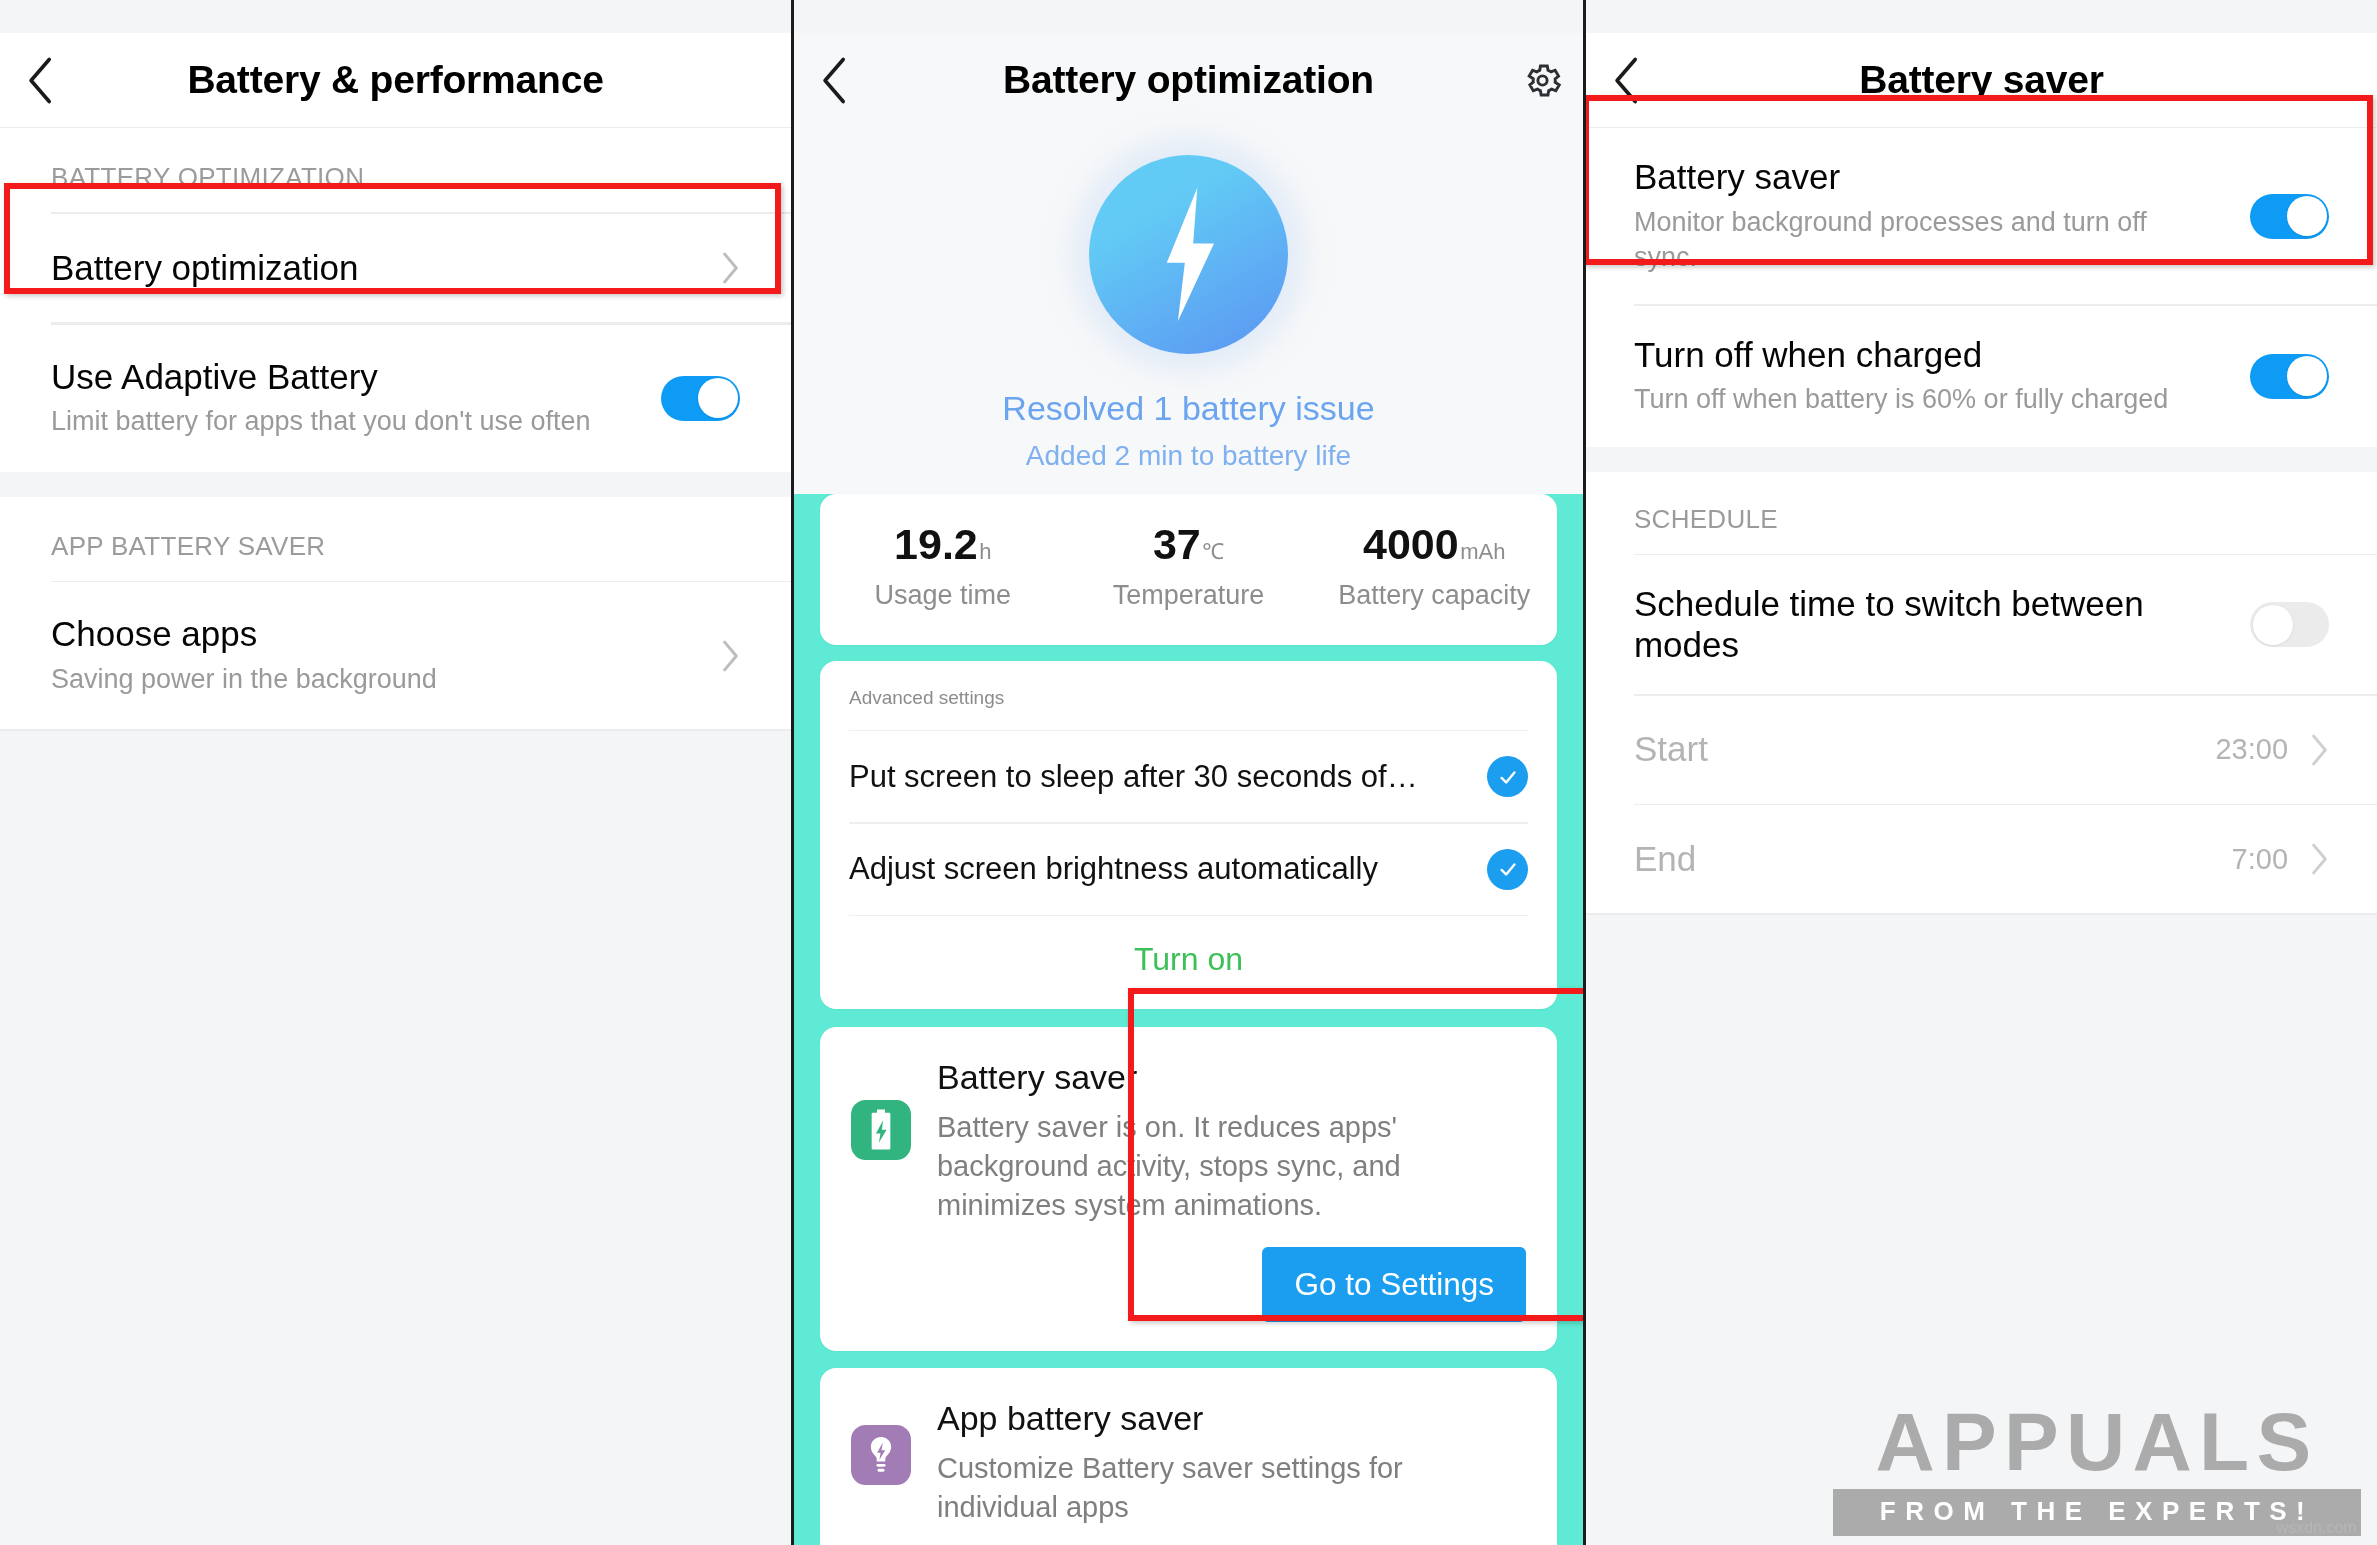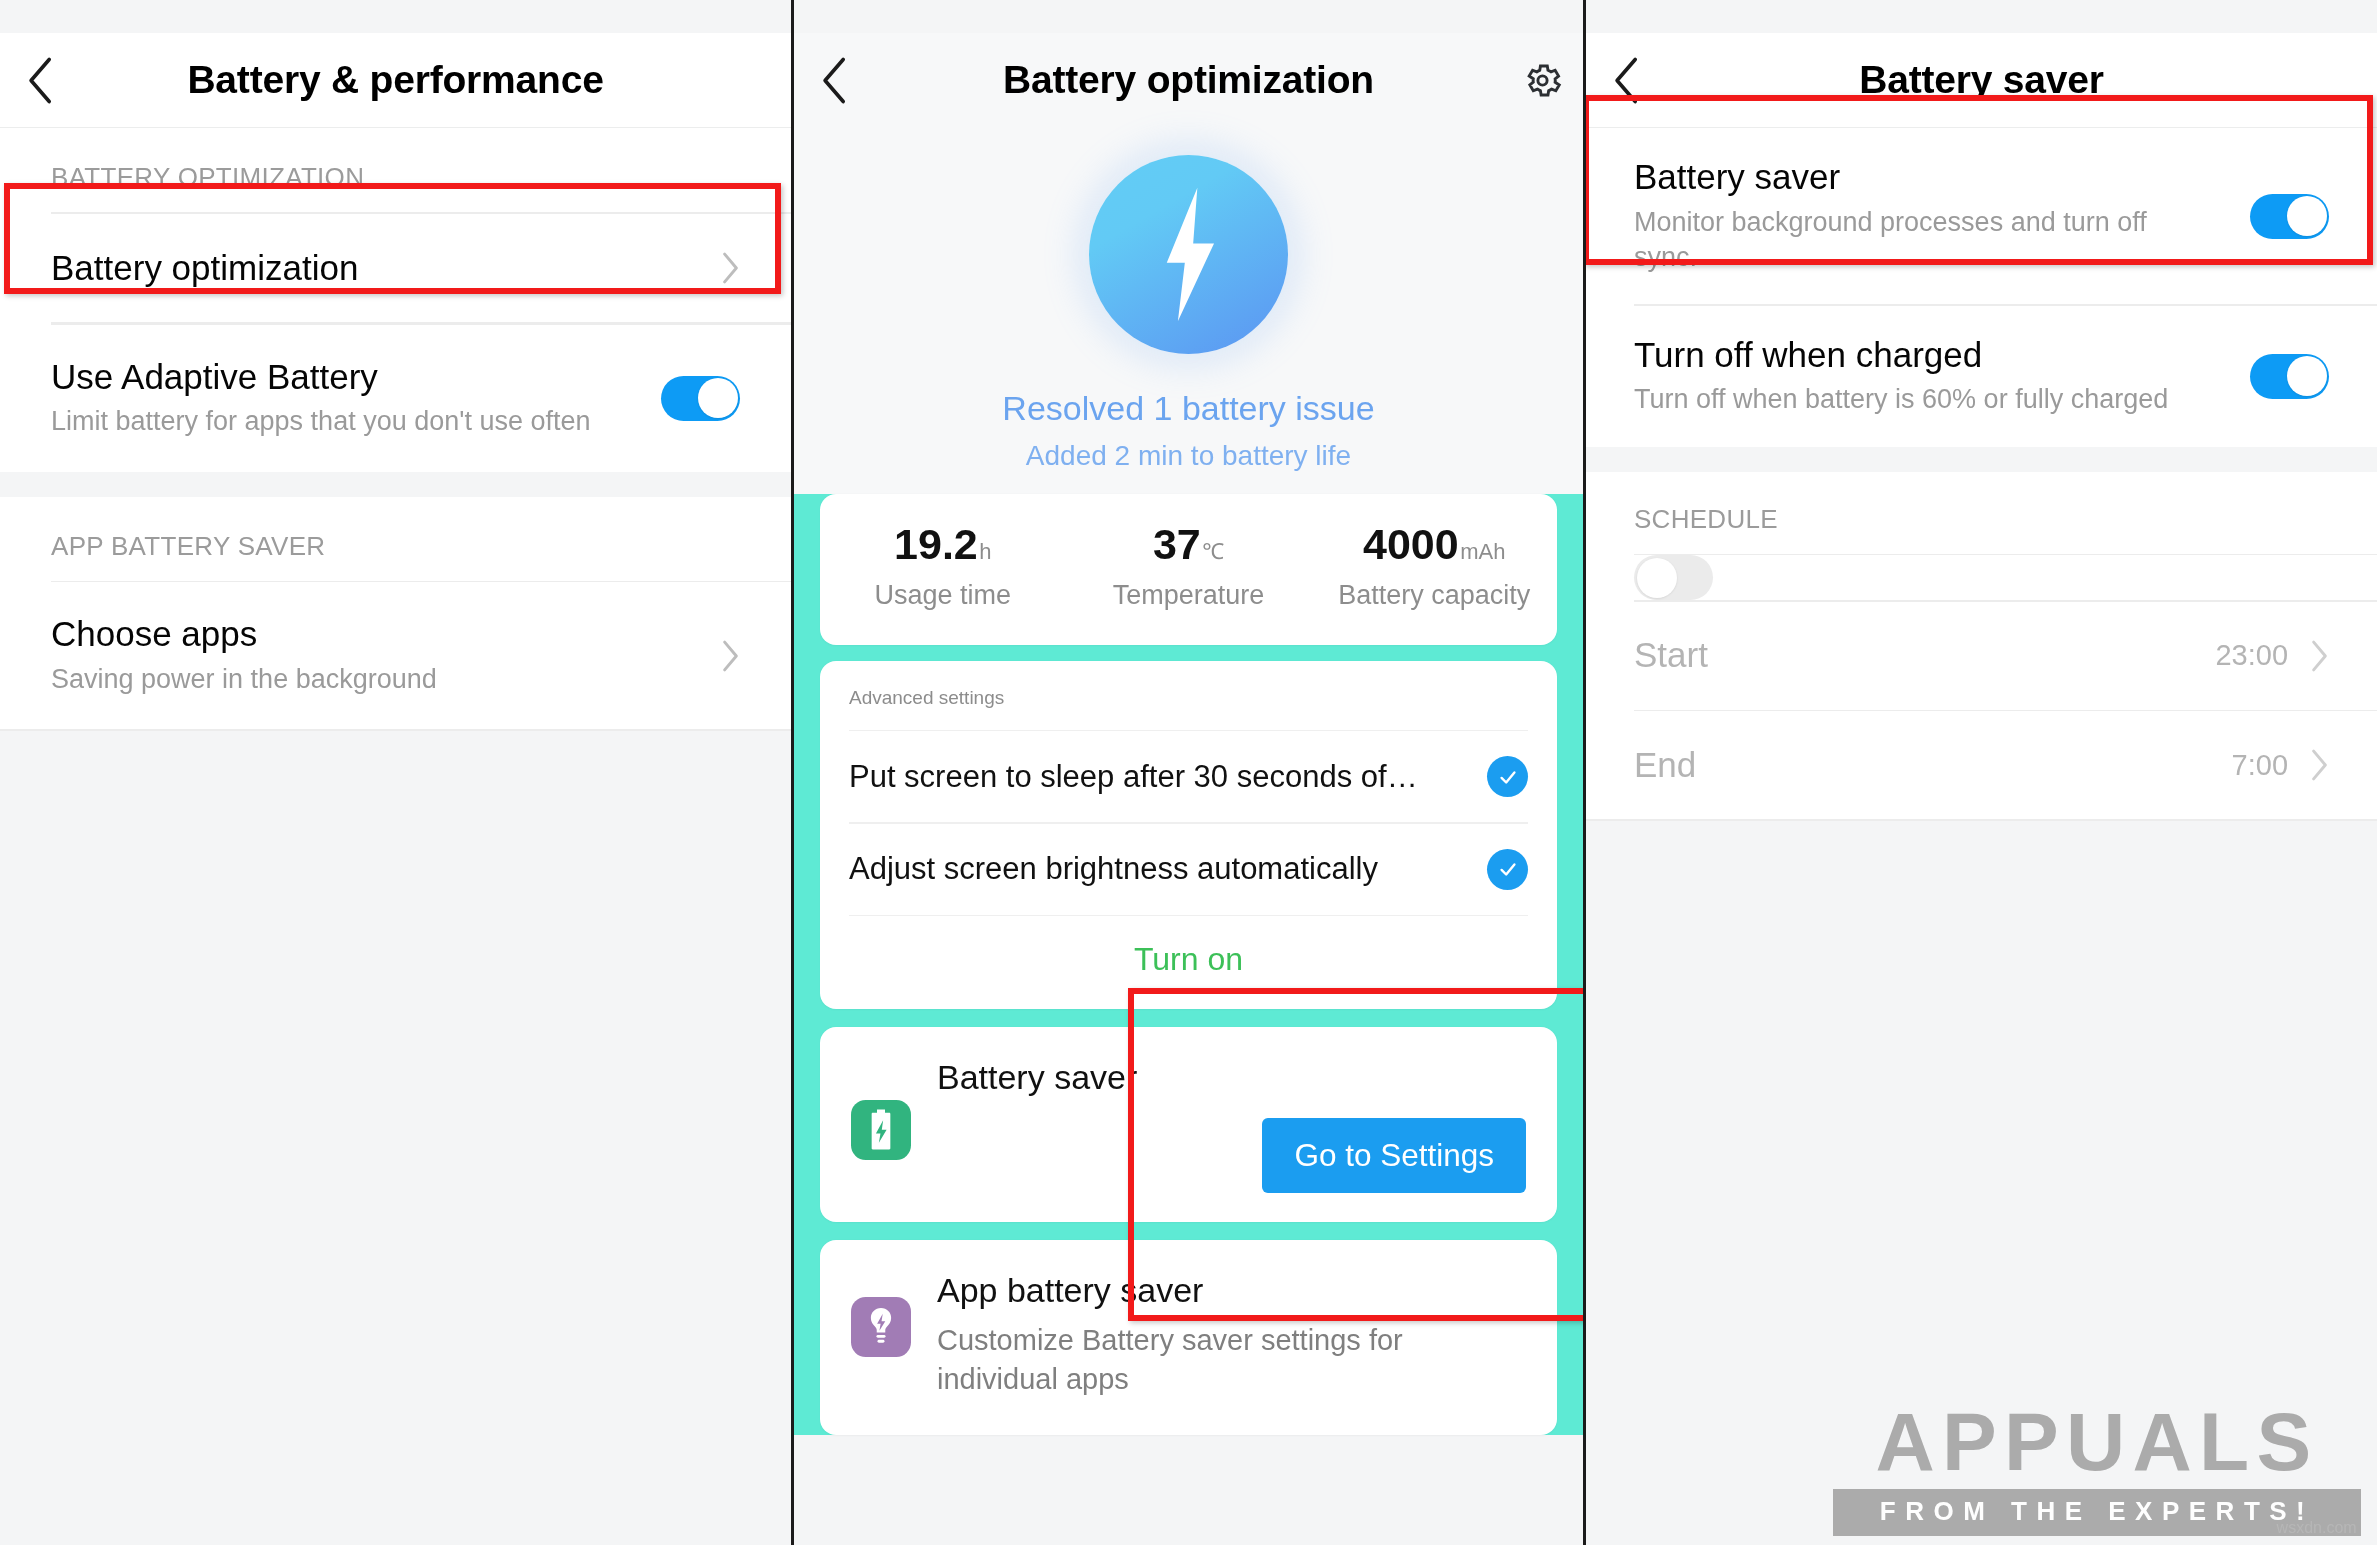--- a/index.html
+++ b/index.html
@@ -301,20 +301,21 @@
       <div class="card" style="margin-top:17.6px;">
         <div class="bs-card">
           <div class="bs-ico green">
             <svg width="32" height="43" viewBox="0 0 24 32" aria-hidden="true">
               <path fill="#ffffff" d="M9 1h6v2.4h3.2c.5 0 .8.4.8.9v25.8c0 .5-.3.9-.8.9H5.8c-.5 0-.8-.4-.8-.9V4.3c0-.5.3-.9.8-.9H9V1z"></path>
               <polygon points="13.6,9 8.2,19 11.6,19 10.4,26 16.2,16.2 12.6,16.2" fill="#31b47f"></polygon>
             </svg>
           </div>
           <div class="bs-body">
             <div class="bs-title">Battery saver</div>
+            <div class="bs-desc">Battery saver is on. It reduces apps' background activity, stops sync, and minimizes system animations.</div>
             <div class="bs-btn-wrap">
               <button class="bs-btn">Go to Settings</button>
             </div>
           </div>
         </div>
       </div>
 
       <div class="card" style="margin-top:17.6px;padding-bottom:14.7px;">
         <div class="bs-card" style="padding-bottom:22px;">
           <div class="bs-ico purple" style="margin-top:25px;">
@@ -372,20 +373,23 @@
           <div class="knob"></div>
         </div>
       </div>
 
       <div class="r-gap"></div>
 
       <div class="r-sect">SCHEDULE</div>
       <div class="r-hr"></div>
 
       <div class="r-row">
+        <div class="r-txt">
+          <div class="r-title">Schedule time to switch between modes</div>
+        </div>
         <div class="toggle off">
           <div class="knob"></div>
         </div>
       </div>
       <div class="r-hr"></div>
 
       <div class="r-row" style="height:108px;">
         <div class="r-txt">
           <div class="r-title dim">Start</div>
         </div>

